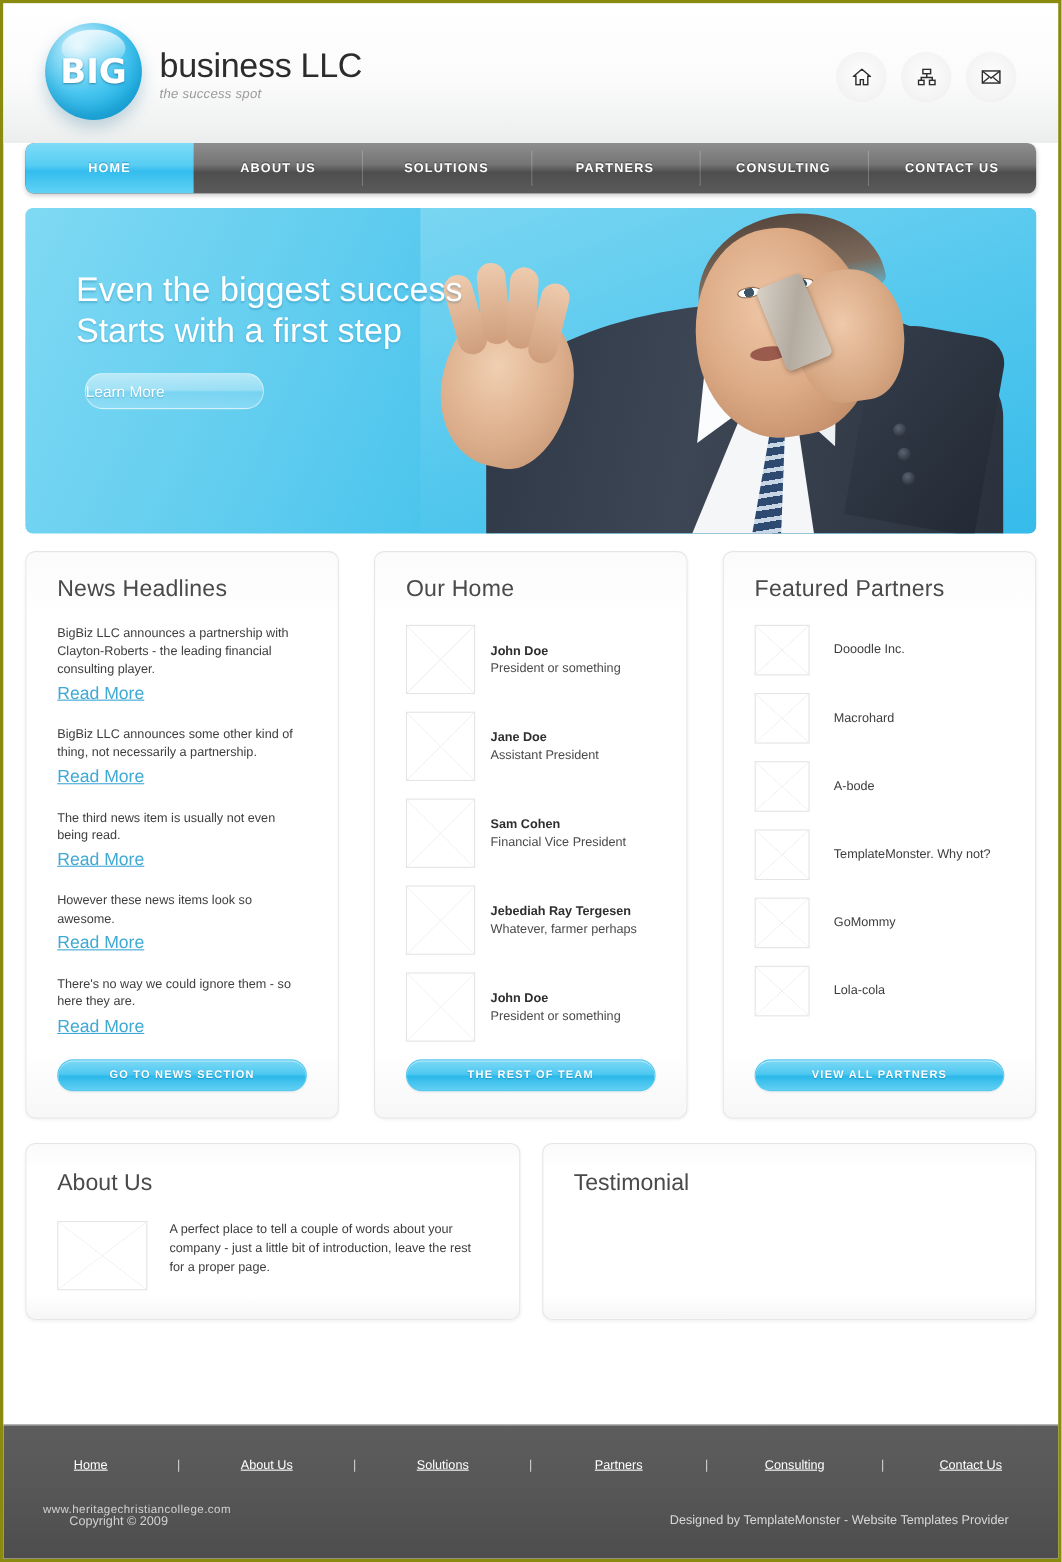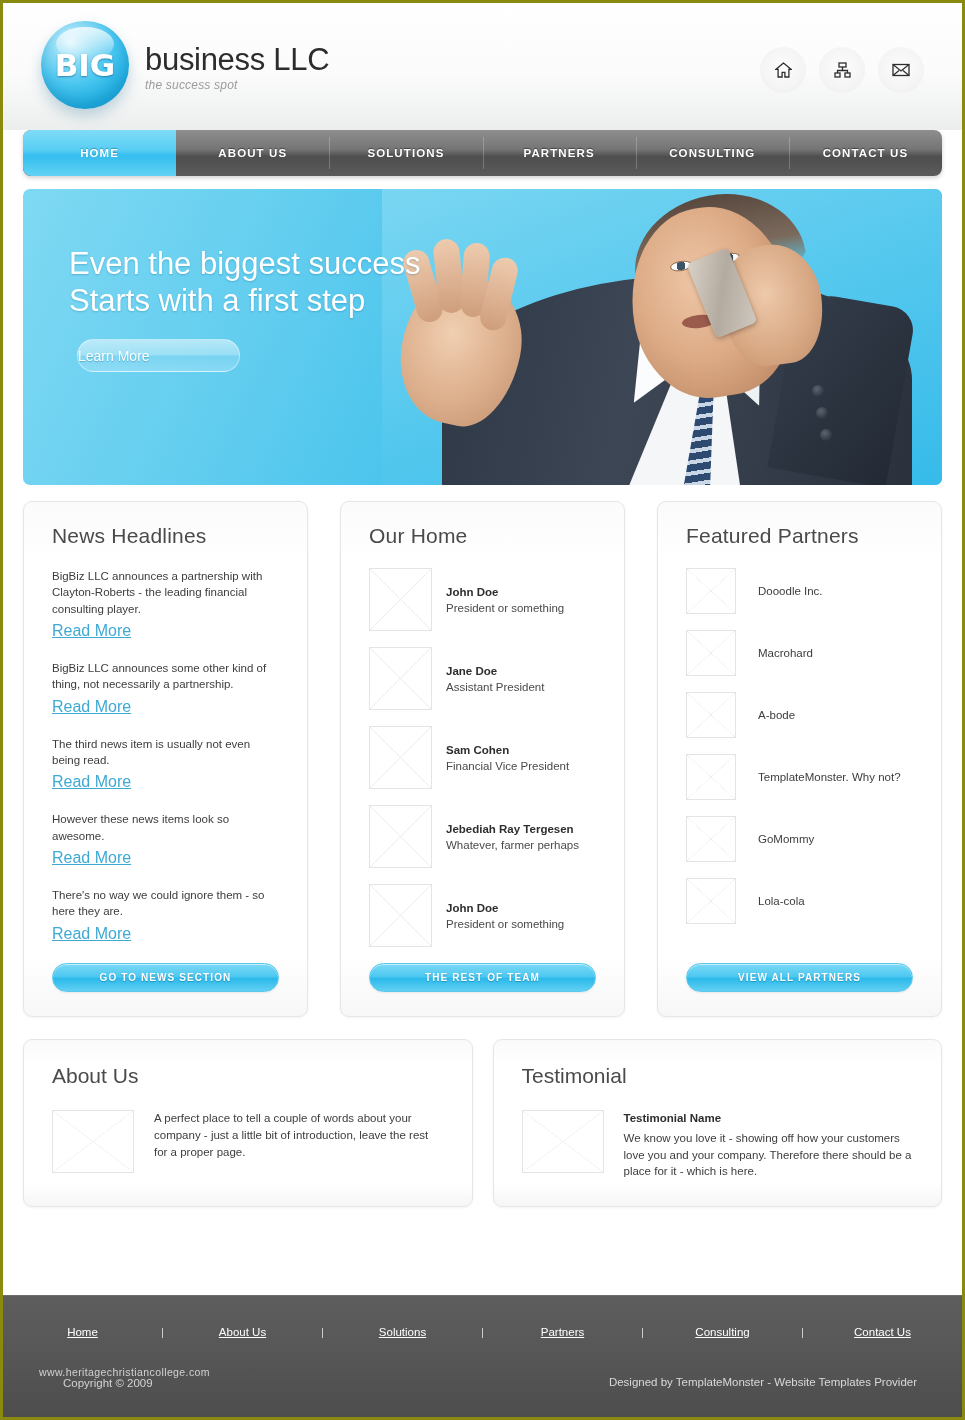--- a/index.html
+++ b/index.html
@@ -680,27 +680,20 @@
     <div class="panel">
       <div class="panel-title">About Us</div>
       <div class="panel-body">
         <div class="thumb thumb-about"></div>
         <div class="panel-text">A perfect place to tell a couple of words about your company - just a little bit of introduction, leave the rest for a proper page.</div>
       </div>
     </div>
 
     <div class="panel">
       <div class="panel-title">Testimonial</div>
-      <div class="panel-body">
-        <div class="thumb thumb-testi"></div>
-        <div class="panel-text">
-          <div class="testi-name">Testimonial Name</div>
-          <div>We know you love it - showing off how your customers love you and your company. Therefore there should be a place for it - which is here.</div>
-        </div>
-      </div>
     </div>
   </div>
 
   <div class="footer">
     <div class="footer-nav">
       <a class="footer-link">Home</a>
       <span class="footer-sep">|</span>
       <a class="footer-link">About Us</a>
       <span class="footer-sep">|</span>
       <a class="footer-link">Solutions</a>

